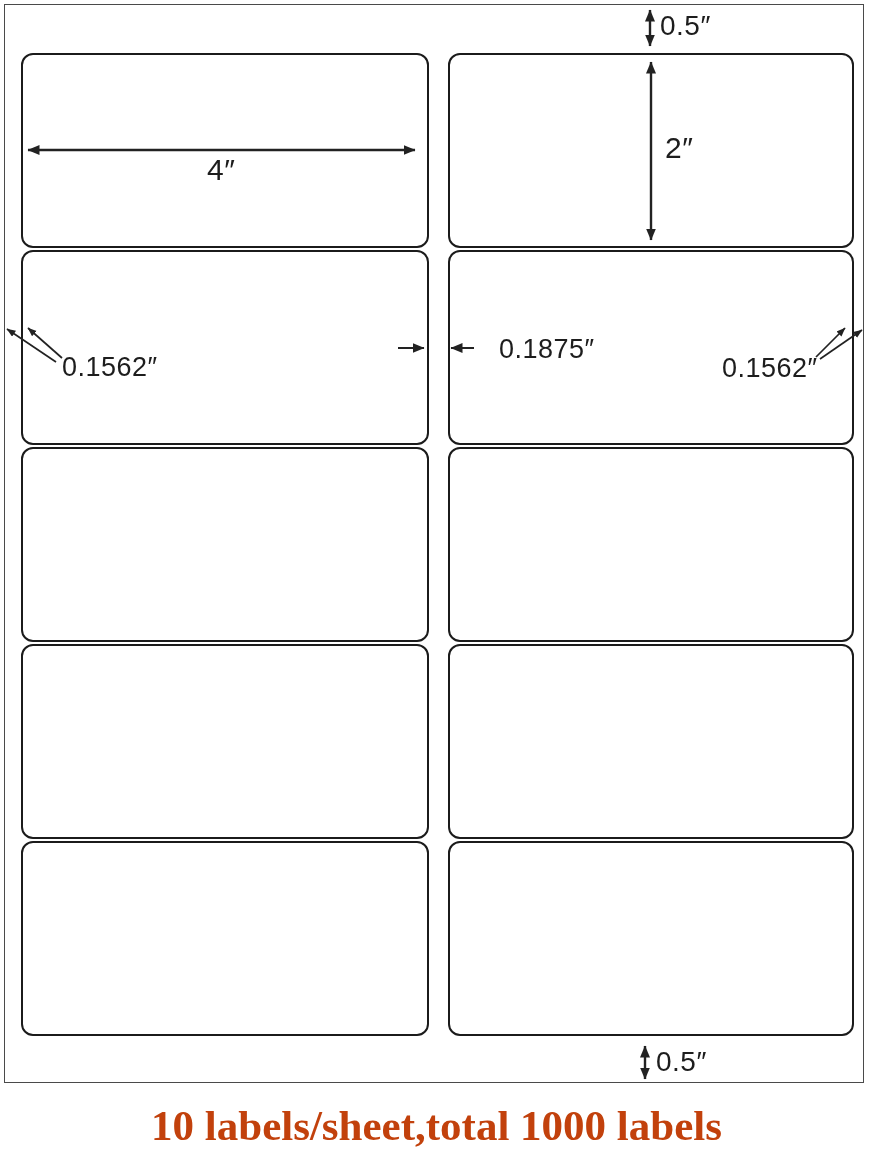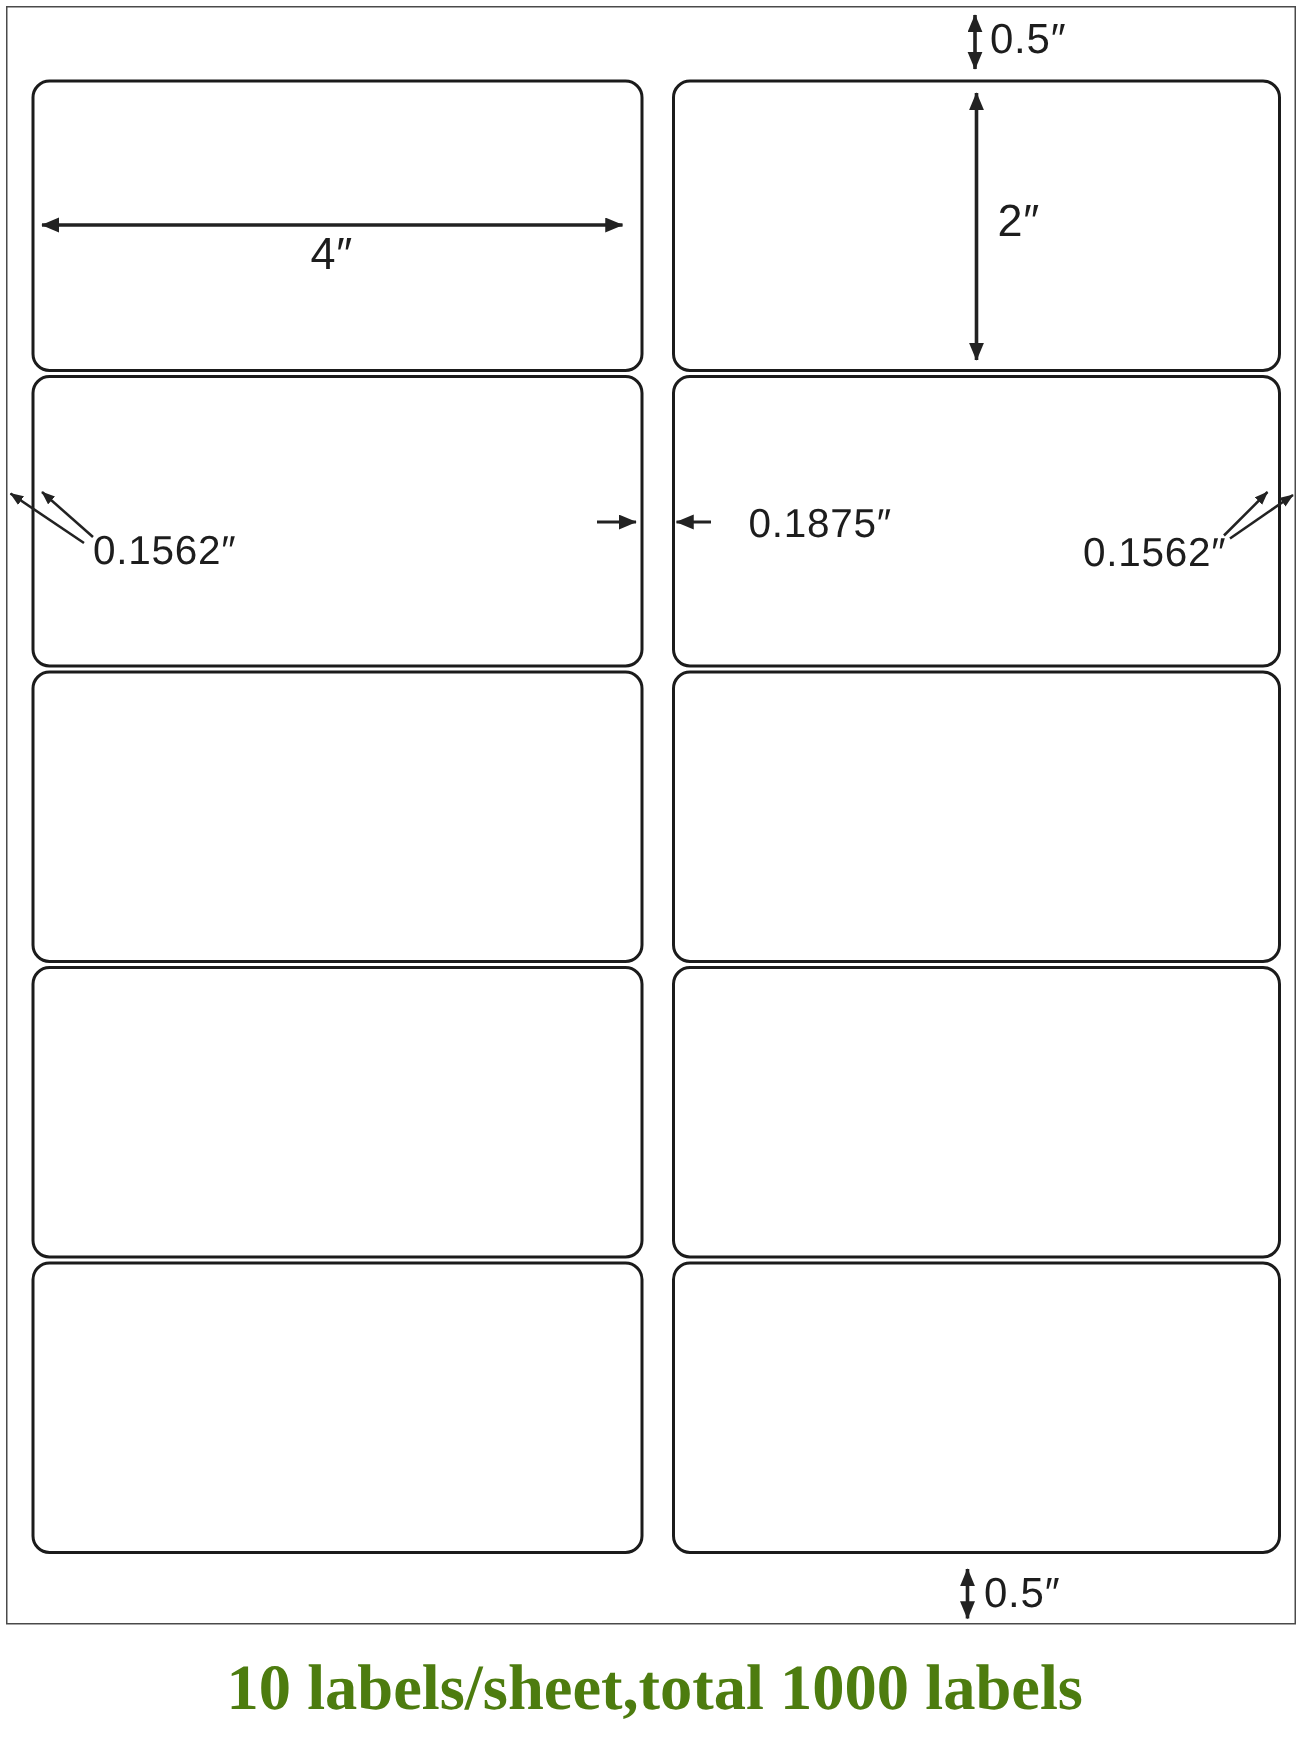--- a/index.html
+++ b/index.html
@@ -19,21 +19,21 @@
   .dim{position:absolute;white-space:nowrap;color:#1d1d1d;letter-spacing:0.5px;}
   .dim-top   {left:660px;top:10px;  font-size:28px;}
   .dim-height{left:665px;top:131px; font-size:30px;}
   .dim-width {left:207px;top:153px; font-size:30px;}
   .dim-left  {left:62px; top:352px; font-size:27px;}
   .dim-gap   {left:499px;top:334px; font-size:27px;}
   .dim-right {left:722px;top:353px; font-size:27px;}
   .dim-bottom{left:656px;top:1046px;font-size:28px;}
   .caption{
     position:absolute;left:0;right:0;top:1101px;text-align:center;
-    font-family:"Liberation Serif",serif;font-weight:bold;font-size:43px;color:#4d7c0f;
+    font-family:"Liberation Serif",serif;font-weight:bold;font-size:43px;color:#c2410c;
   }
   svg line{stroke:#222222;}
 </style>
 </head>
 <body>
 
 <div class="canvas">
 
   <div class="sheet">
 

